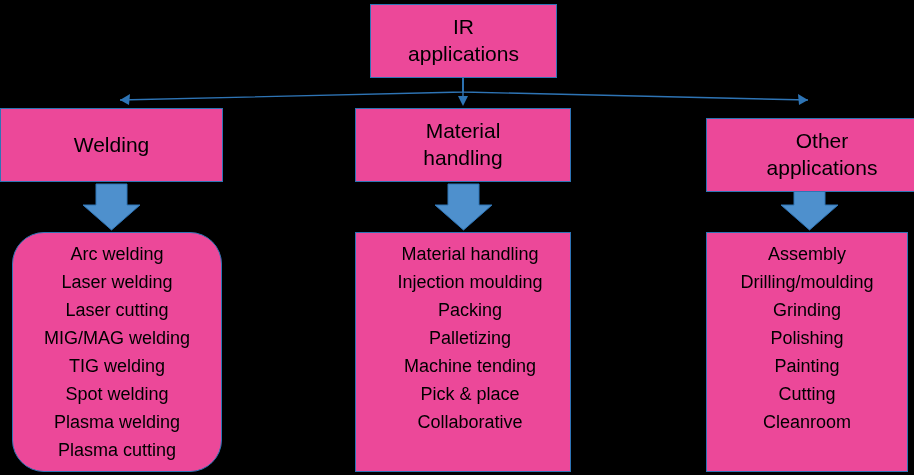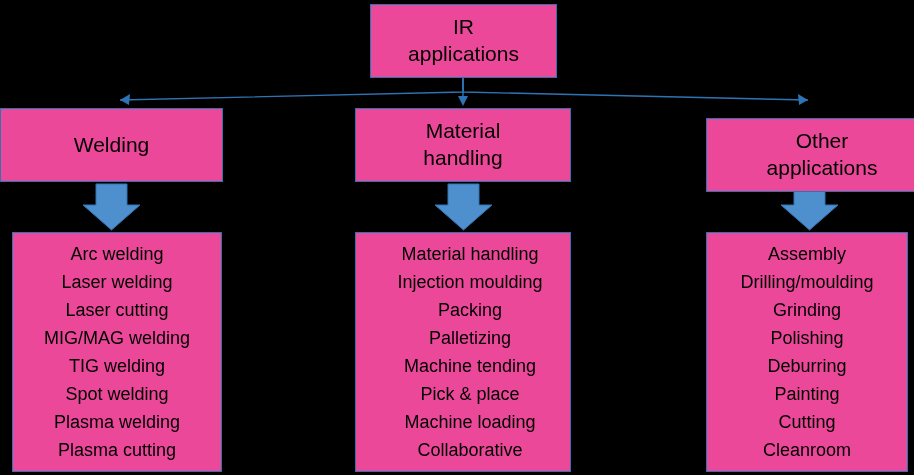--- a/index.html
+++ b/index.html
@@ -48,21 +48,21 @@
   #node-welding { left: 0px; top: 108px; width: 223px; }
   #node-material-handling { left: 355px; top: 108px; width: 216px; }
   #node-other { left: 706px; top: 108px; width: 232px; margin-top: 10px; }
   
   .lvl3 {
     font-size: 18px;
     padding: 8px 6px 10px 6px;
     justify-content: flex-start;
   }
   .lvl3 .line { line-height: 1.555; }
-  #list-welding { left: 12px; top: 232px; width: 210px; height: 240px; }
+  #list-welding { left: 12px; top: 232px; width: 210px; height: 240px; border-radius: 32px; }
   #list-material { left: 355px; top: 232px; width: 216px; height: 240px; padding-left: 20px; }
   #list-other { left: 706px; top: 232px; width: 202px; height: 240px; }
 
   
   #connectors {
     position: absolute;
     left: 0;
     top: 0;
     width: 914px;
     height: 475px;
@@ -124,28 +124,26 @@
     <span class="line">Plasma cutting</span>
   </div>
 
   <div class="box lvl3" id="list-material">
     <span class="line">Material handling</span>
     <span class="line">Injection moulding</span>
     <span class="line">Packing</span>
     <span class="line">Palletizing</span>
     <span class="line">Machine tending</span>
     <span class="line">Pick &amp; place</span>
-    <span class="line">Machine loading</span>
     <span class="line">Collaborative</span>
   </div>
 
   <div class="box lvl3" id="list-other">
     <span class="line">Assembly</span>
     <span class="line">Drilling/moulding</span>
     <span class="line">Grinding</span>
     <span class="line">Polishing</span>
-    <span class="line">Deburring</span>
     <span class="line">Painting</span>
     <span class="line">Cutting</span>
     <span class="line">Cleanroom</span>
   </div>
 
 </div>
 
 </body></html>

